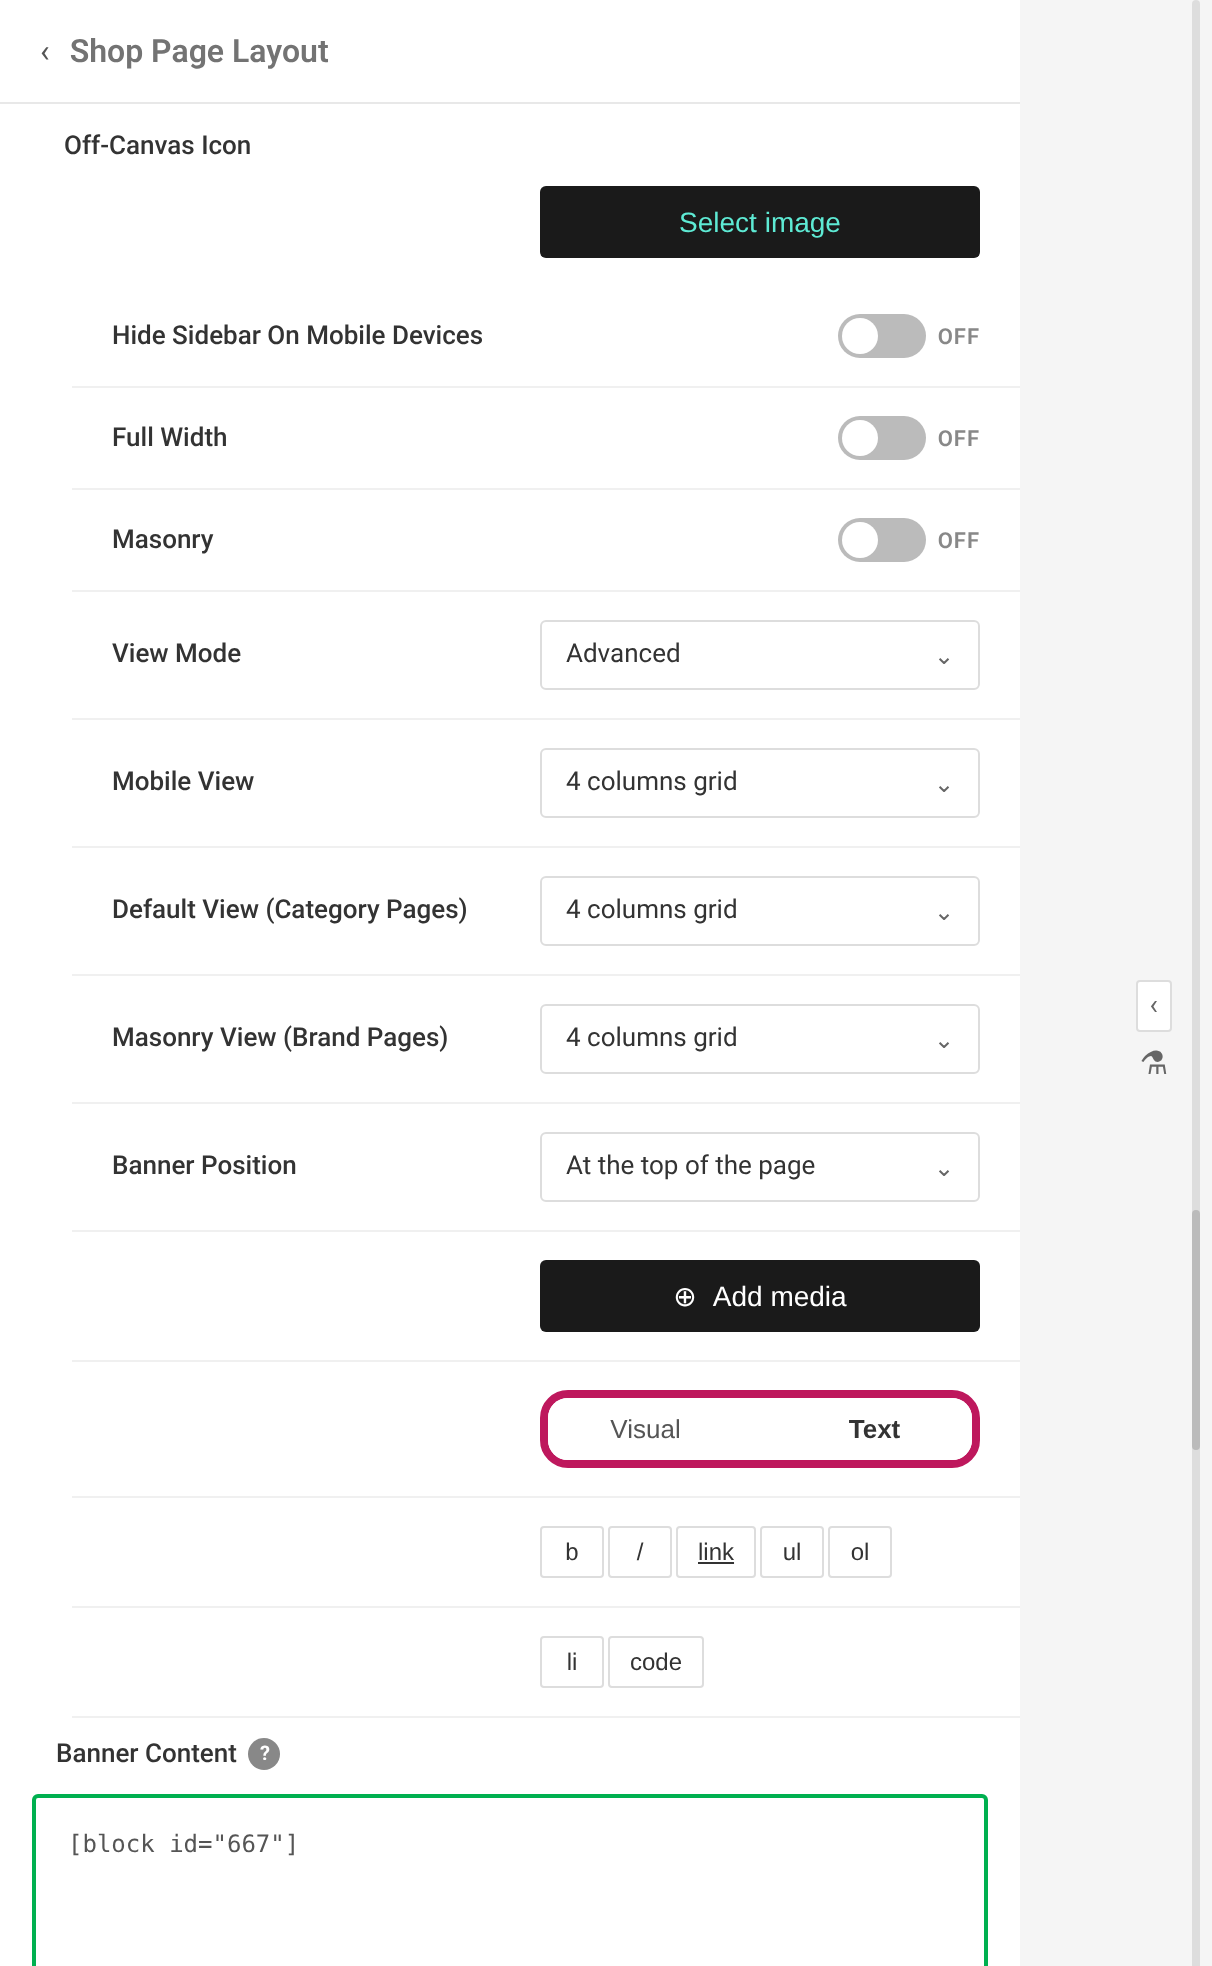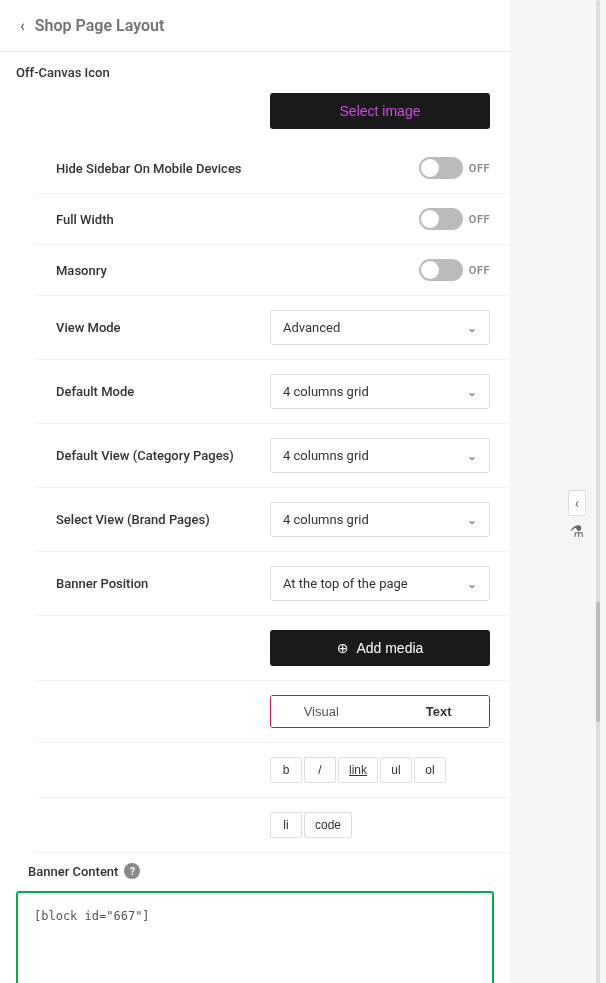--- a/index.html
+++ b/index.html
@@ -50,21 +50,21 @@
     }
 
     .section-label {
       font-size: 13px;
       color: #333;
       font-weight: 500;
     }
 
     .select-image-btn {
       background: #1a1a1a;
-      color: #d946ef;
+      color: #5eead4;
       border: none;
       padding: 10px 36px;
       font-size: 14px;
       font-weight: 500;
       cursor: pointer;
       border-radius: 3px;
       min-width: 220px;
       text-align: center;
     }
 
@@ -134,22 +134,22 @@
       min-width: 220px;
       display: flex;
       align-items: center;
       justify-content: center;
       gap: 8px;
     }
 
     .editor-tabs {
       display: flex;
       min-width: 220px;
-      border: 1px solid #be185d;
-      border-radius: 3px;
+      border: 4px solid #be185d;
+      border-radius: 14px;
       overflow: hidden;
       gap: 17px;
     }
 
     .editor-tab {
       flex: 1;
       padding: 8px 0;
       text-align: center;
       font-size: 13px;
       cursor: pointer;
@@ -282,21 +282,21 @@
       border-radius: 2px;
     }
 
     .side-filter {
       font-size: 16px;
       color: #666;
       cursor: pointer;
     }
 
     .off-canvas-row {
-      padding: 10px 16px 6px;
+      padding: 10px 32px 6px;
     }
 
     .row-with-image-btn {
       padding: 6px 20px 14px;
       display: flex;
       justify-content: flex-end;
     }
   </style>
 </head>
 <body>
@@ -341,37 +341,37 @@
 
   <div class="section-row">
     <span class="section-label">View Mode</span>
     <div class="dropdown-field">
       <span>Advanced</span>
       <span class="dropdown-arrow">⌄</span>
     </div>
   </div>
 
   <div class="section-row">
-    <span class="section-label">Default Mode</span>
+    <span class="section-label">Mobile View</span>
     <div class="dropdown-field">
       <span>4 columns grid</span>
       <span class="dropdown-arrow">⌄</span>
     </div>
   </div>
 
   <div class="section-row">
     <span class="section-label">Default View (Category Pages)</span>
     <div class="dropdown-field">
       <span>4 columns grid</span>
       <span class="dropdown-arrow">⌄</span>
     </div>
   </div>
 
   <div class="section-row">
-    <span class="section-label">Select View (Brand Pages)</span>
+    <span class="section-label">Masonry View (Brand Pages)</span>
     <div class="dropdown-field">
       <span>4 columns grid</span>
       <span class="dropdown-arrow">⌄</span>
     </div>
   </div>
 
   <div class="section-row">
     <span class="section-label">Banner Position</span>
     <div class="dropdown-field">
       <span>At the top of the page</span>

